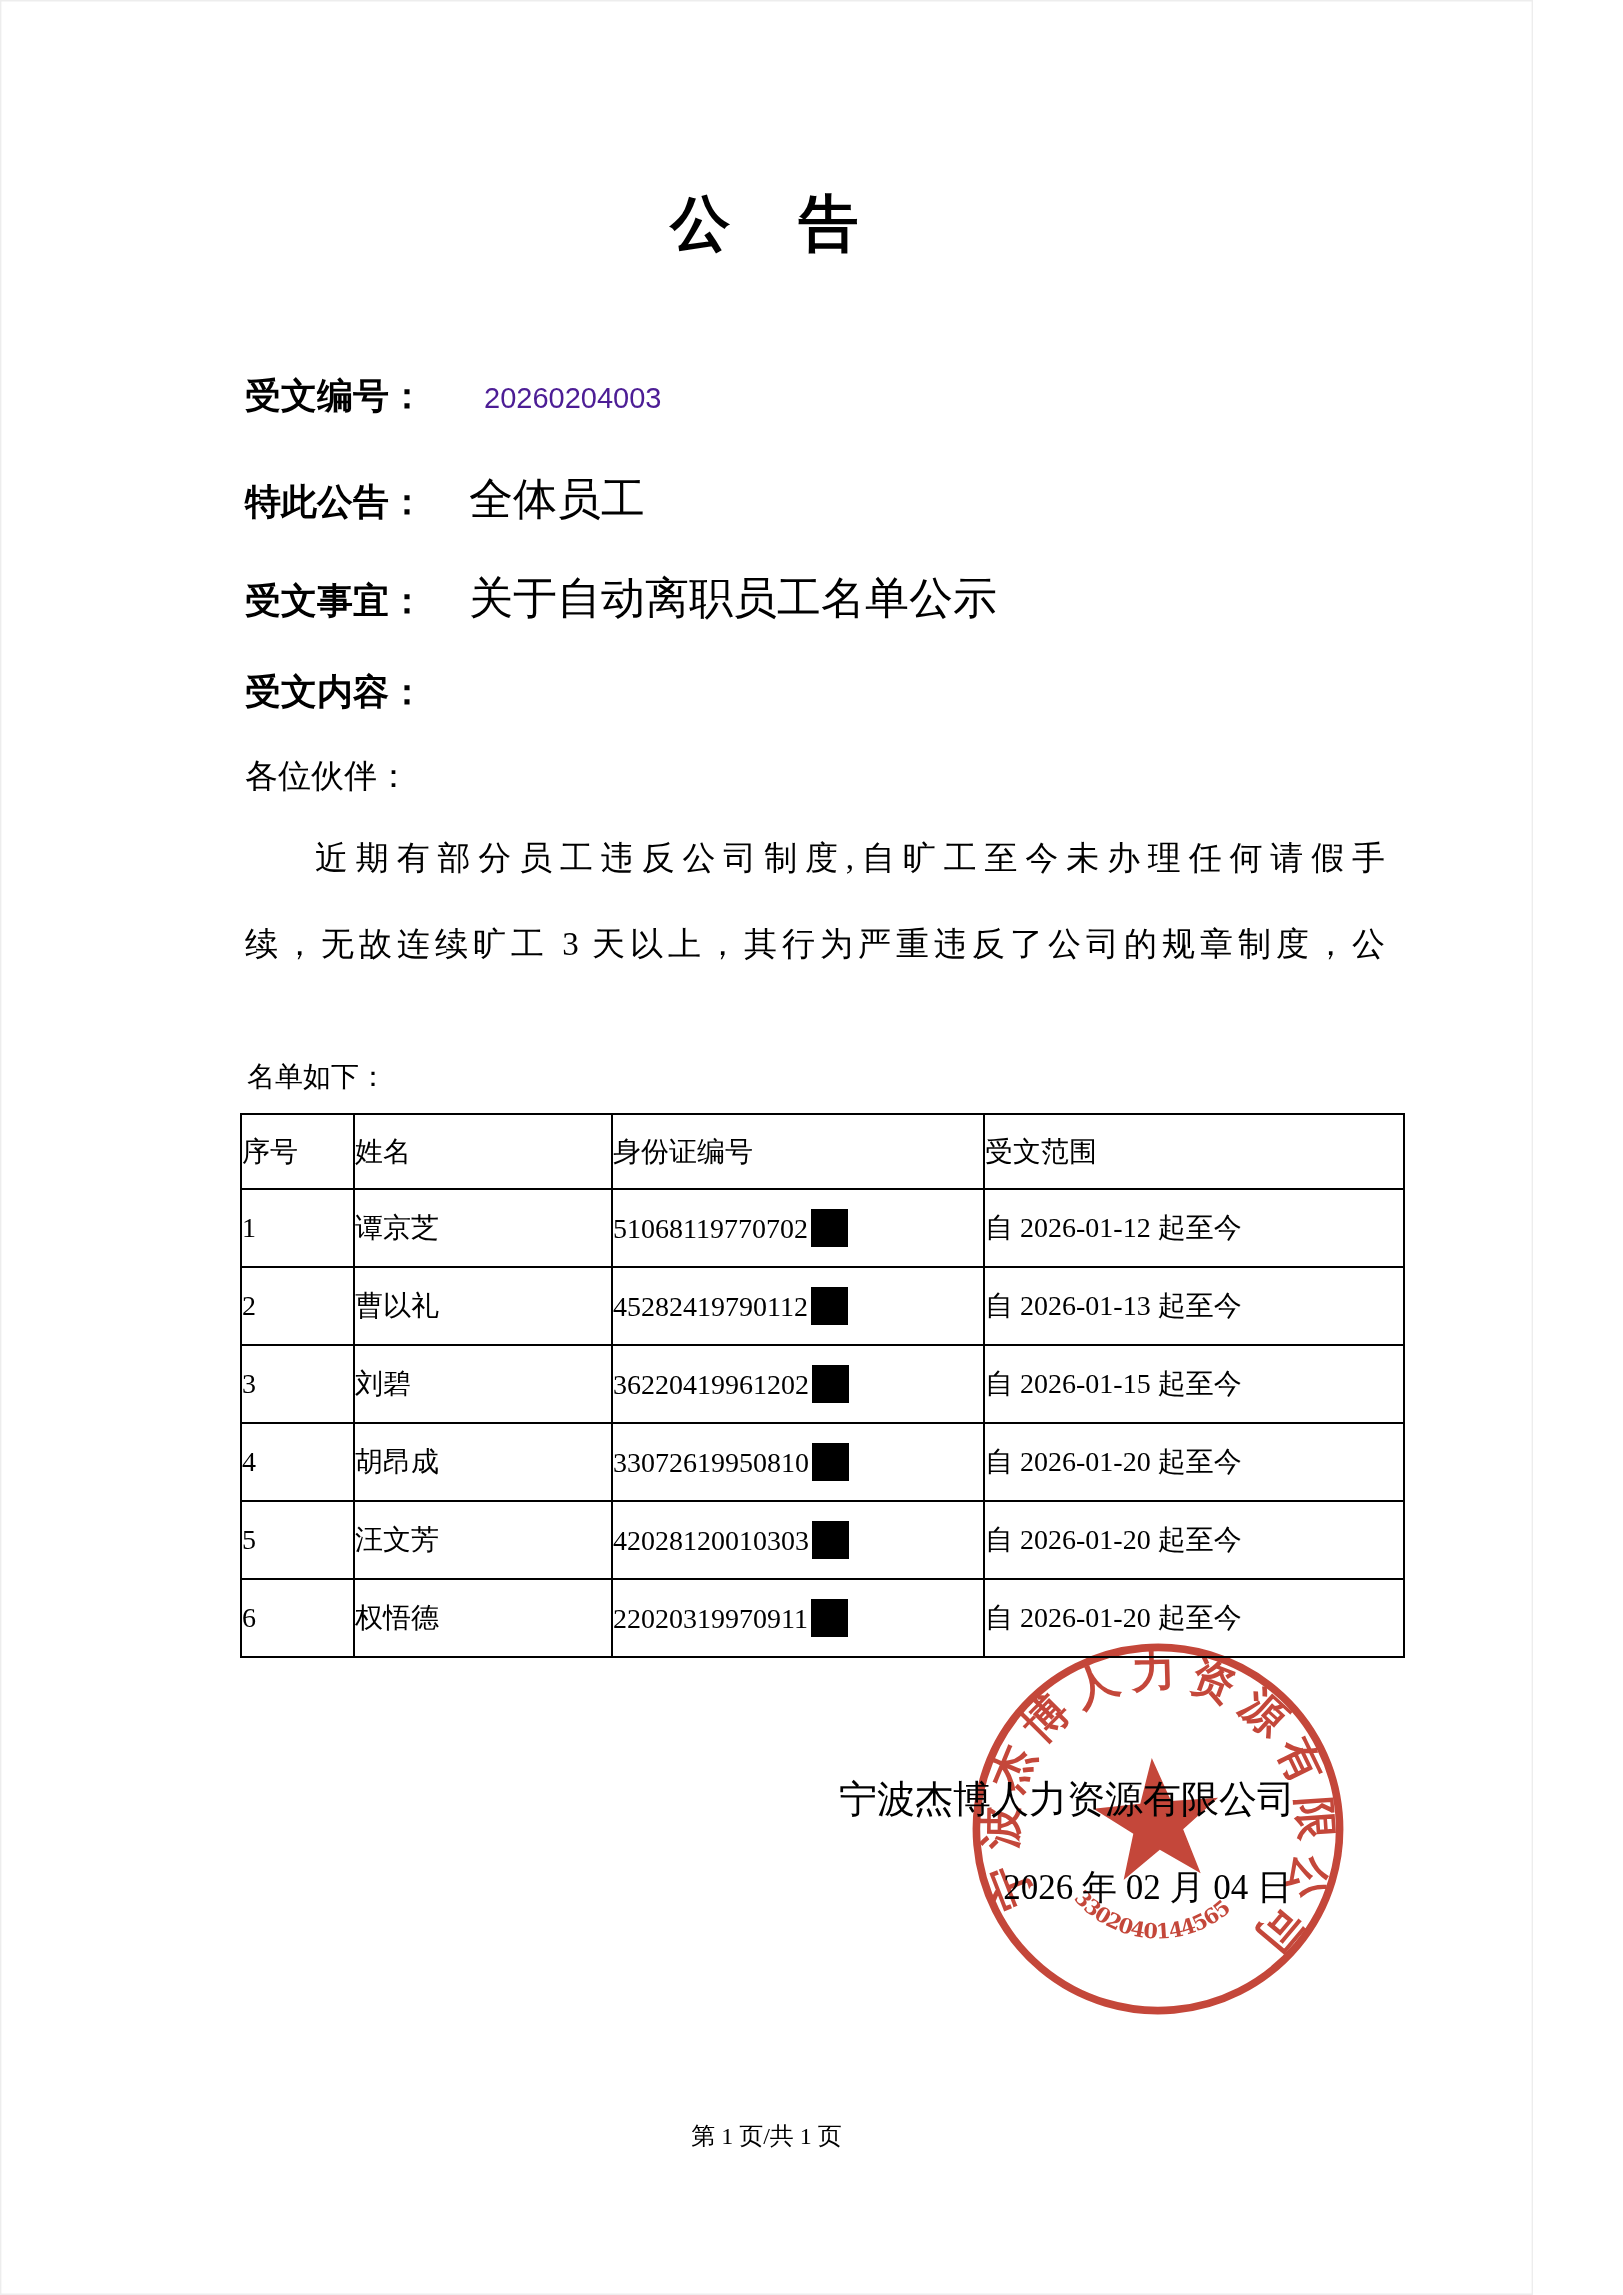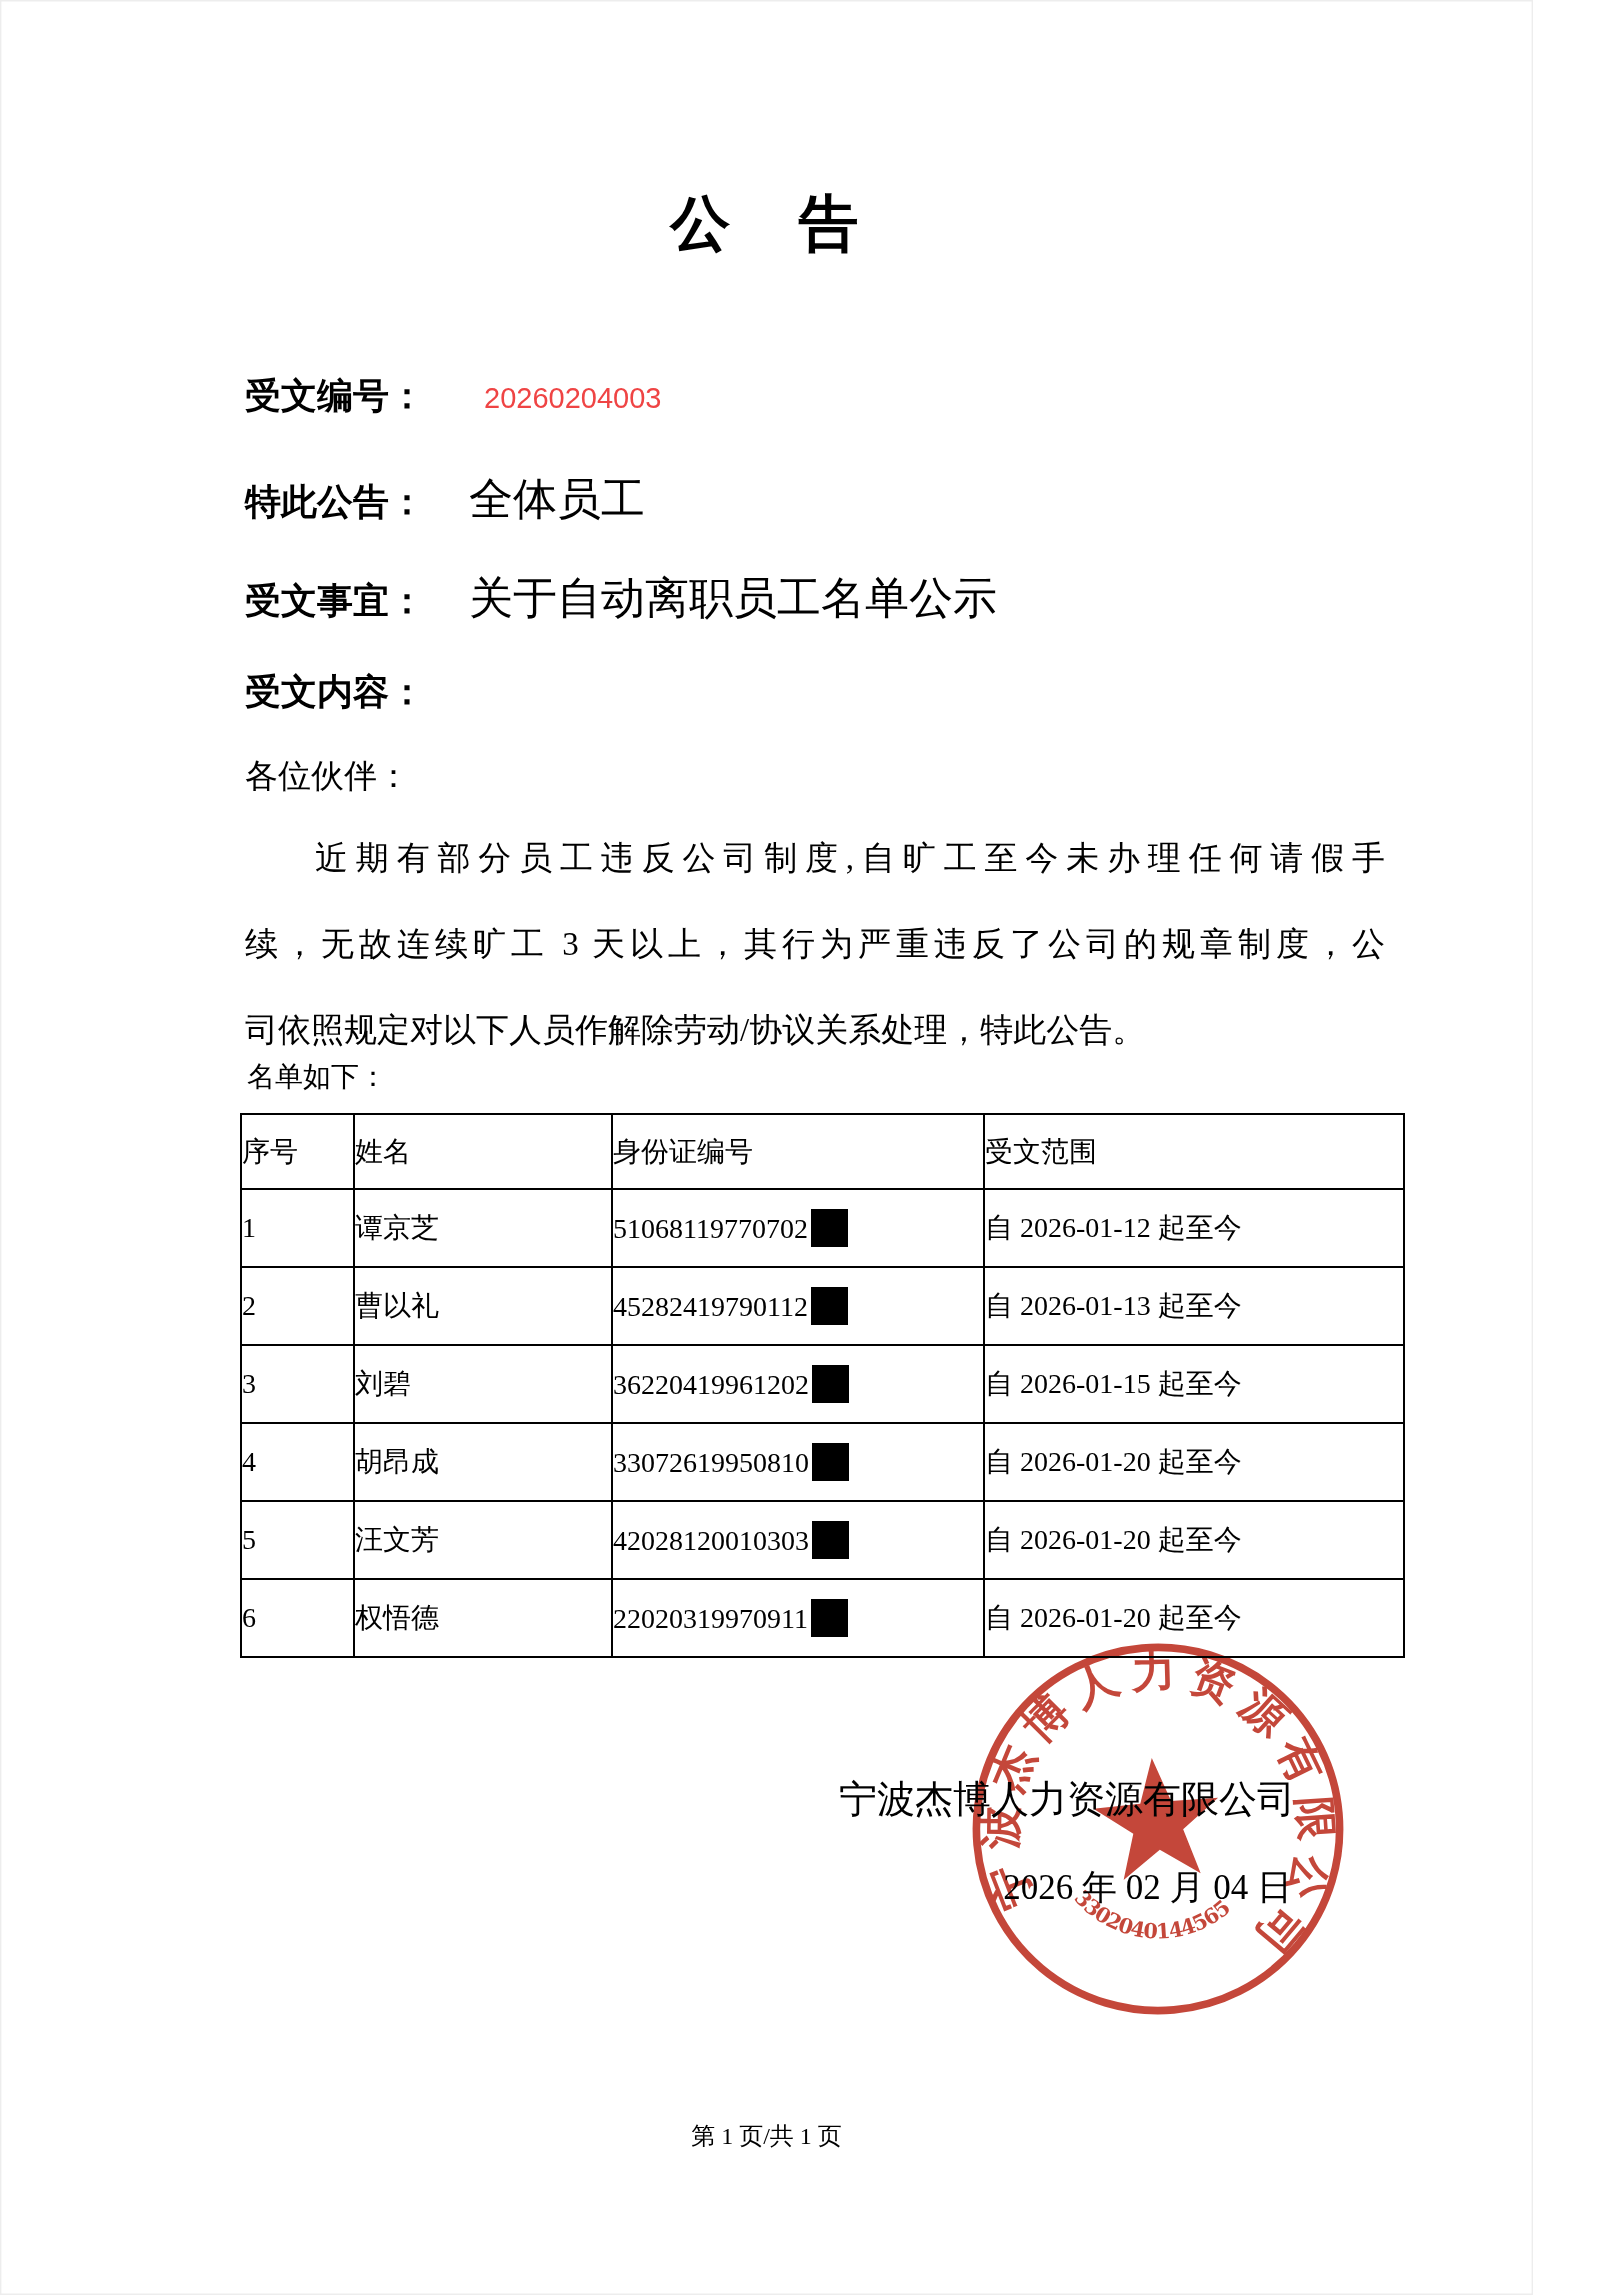--- a/index.html
+++ b/index.html
@@ -28,21 +28,21 @@
     align-items: baseline;
     white-space: nowrap;
     gap: 44px;
   }
   .field-label { font-size: 36px; font-weight: bold; }
   .field-value { font-size: 44px; }
   .field-value.numeric {
     font-family: "Liberation Sans", "DejaVu Sans", sans-serif;
     font-size: 29px;
     margin-left: 15px;
-    color: #ef4444;
+    color: #4c1d95;
   }
   .salutation {
     position: absolute; left: 245px; top: 754px;
     font-size: 33px;
     font-family: Liberation Mono, monospace;
   }
   .body-line {
     position: absolute;
     left: 245px;
     width: 1140px;
@@ -139,21 +139,20 @@
 
   <div class="field-row" style="top:668px">
     <span class="field-label">受文内容：</span>
     <span class="field-value"></span>
   </div>
 
   <div class="salutation">各位伙伴：</div>
 
   <div class="body-line first" style="top:836px">近期有部分员工违反公司制度,自旷工至今未办理任何请假手</div>
   <div class="body-line" style="top:922px">续，无故连续旷工 3 天以上，其行为严重违反了公司的规章制度，公</div>
-  <div class="body-line last" style="top:1008px">司依照规定对以下人员作解除劳动/协议关系处理，特此公告。</div>
 
   <div class="list-intro">名单如下：</div>
 
   <table class="roster">
     <colgroup>
       <col style="width:113px">
       <col style="width:258px">
       <col style="width:372px">
       <col style="width:420px">
     </colgroup>

